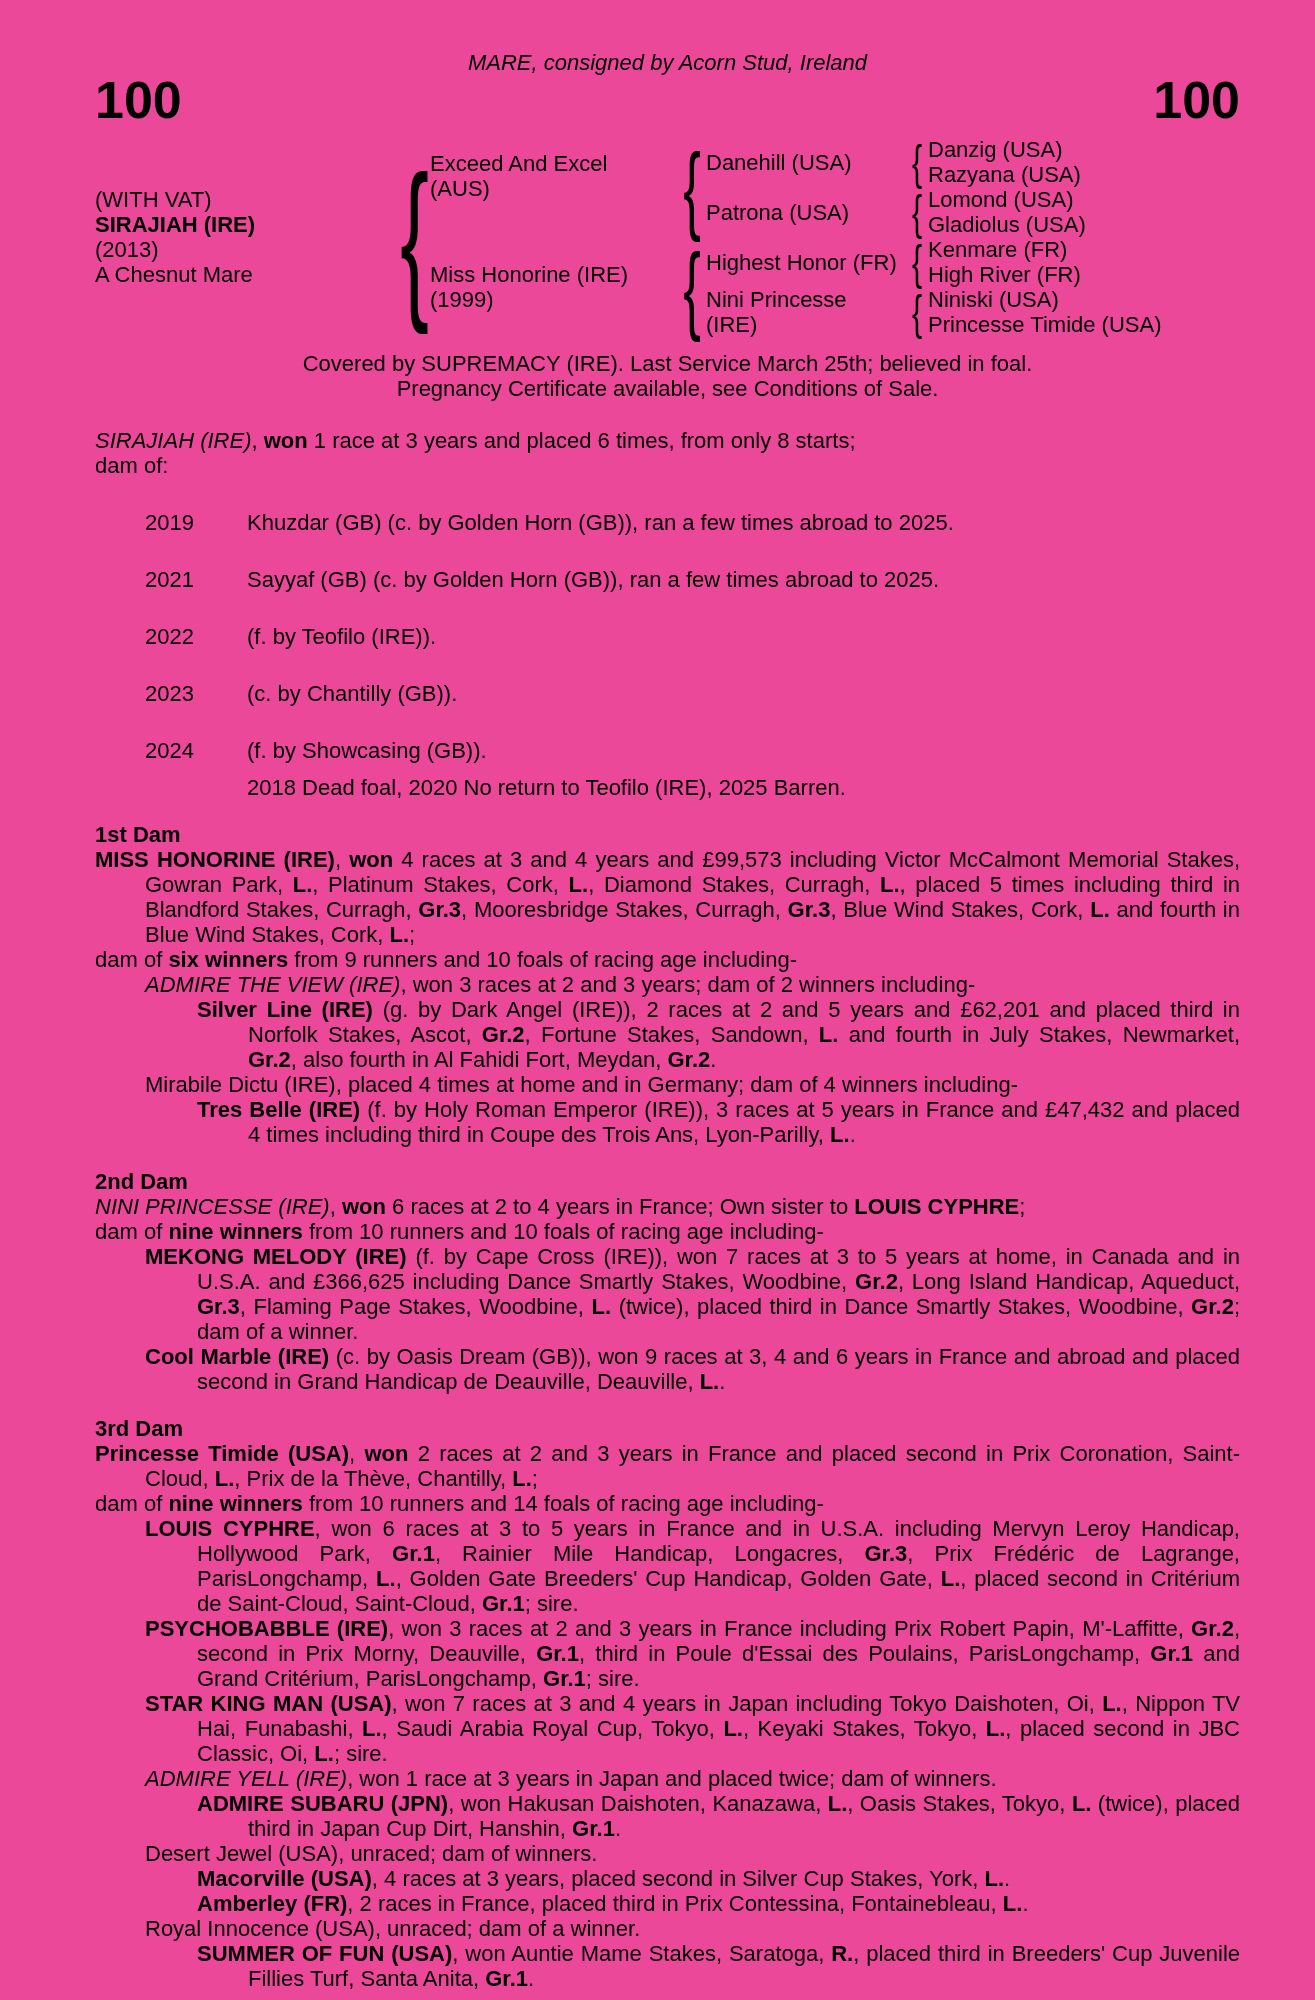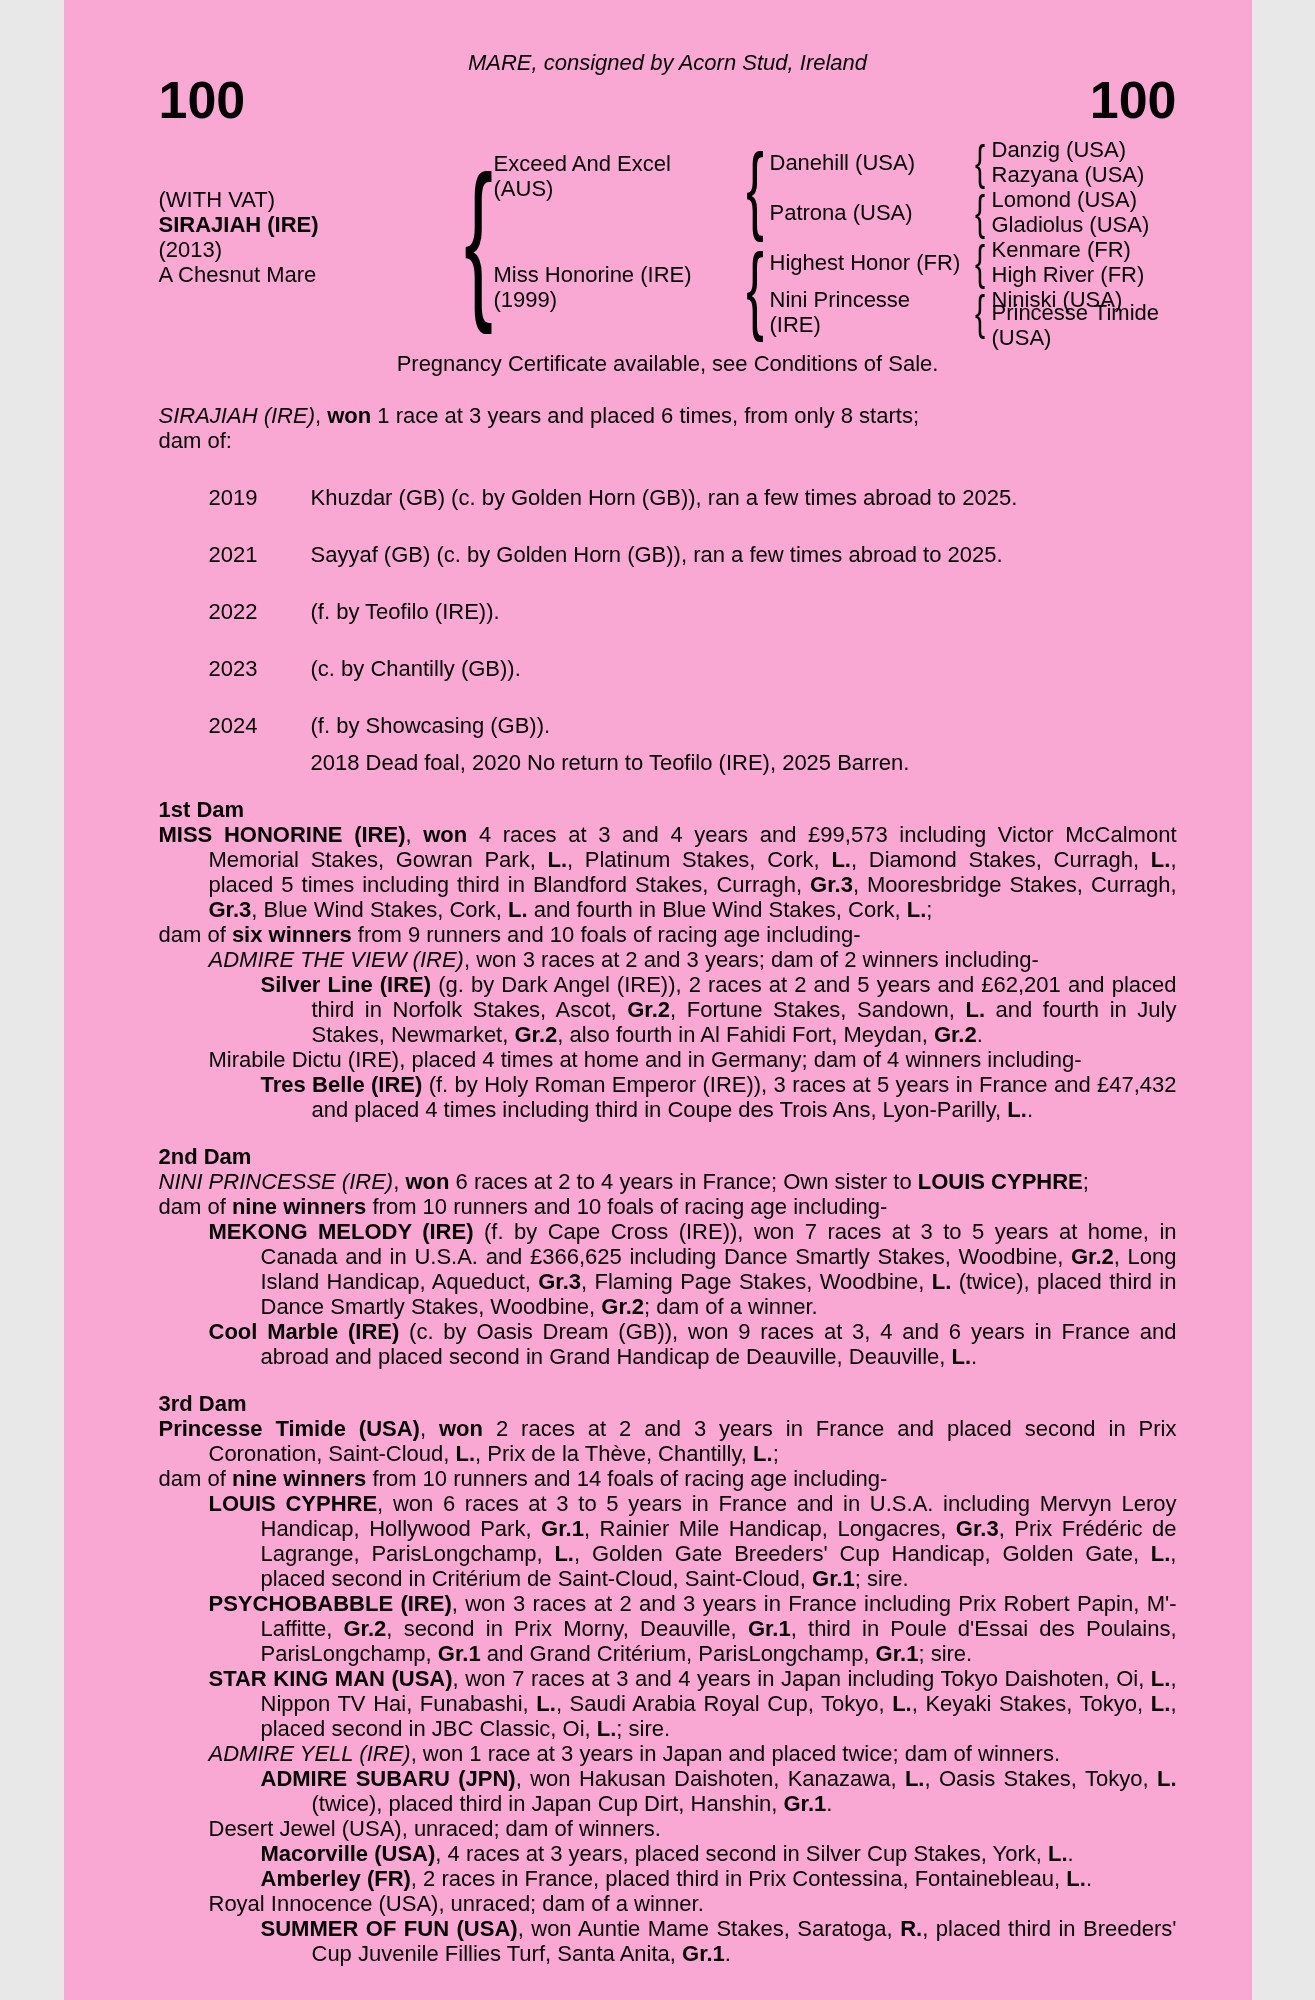--- a/index.html
+++ b/index.html
@@ -1,17 +1,17 @@
 <!DOCTYPE html>
 <html><head>
 <meta charset="utf-8">
 <style>
   html,body{margin:0;padding:0;background:#e8e8e8;}
   .page{
-    position:relative;width:1188px;height:2000px;background:#f9a8d4;color:#000;
+    position:relative;width:1315px;height:2000px;background:#ec4899;color:#000;
     font-family:"Liberation Sans","DejaVu Sans",sans-serif;
     font-size:22px;line-height:25px;overflow:hidden;margin:0 auto;
   }
   .content{padding:0 75px 0 95px;}
   .consignor{text-align:center;font-style:italic;padding-top:50px;}
   .lot-row{display:flex;justify-content:space-between;font-weight:bold;font-size:52px;line-height:42px;margin-top:4px;}
   
   .pedigree{display:grid;grid-template-columns:305px 30px 248px 28px 200px 22px 1fr;grid-auto-rows:25px;margin-top:16px;}
   .cell{display:flex;flex-direction:column;justify-content:center;}
   .pre{white-space:pre-line;}
@@ -86,20 +86,21 @@
       <div class="cell c7 r2">Razyana (USA)</div>
       <div class="cell c7 r3">Lomond (USA)</div>
       <div class="cell c7 r4">Gladiolus (USA)</div>
       <div class="cell c7 r5">Kenmare (FR)</div>
       <div class="cell c7 r6">High River (FR)</div>
       <div class="cell c7 r7">Niniski (USA)</div>
       <div class="cell c7 r8">Princesse Timide (USA)</div>
     </div>
 
     <div class="covered">
+      <div>Covered by SUPREMACY (IRE). Last Service March 25th; believed in foal.</div>
       <div>Pregnancy Certificate available, see Conditions of Sale.</div>
     </div>
 
     <div class="body">
         <div class="para ph"><span class="s-i">SIRAJIAH (IRE)</span><span class="s-n">, </span><span class="s-b">won</span><span class="s-n"> 1 race at 3 years and placed 6 times, from only 8 starts;</span></div>
         <div class="para ph"><span class="s-n">dam of:</span></div>
         <div>
           <div class="prod"><span class="prod-year">2019</span><span><span class="s-n">Khuzdar (GB) (c. by Golden Horn (GB)), ran a few times abroad to 2025.</span></span></div>
           <div class="prod"><span class="prod-year">2021</span><span><span class="s-n">Sayyaf (GB) (c. by Golden Horn (GB)), ran a few times abroad to 2025.</span></span></div>
           <div class="prod"><span class="prod-year">2022</span><span><span class="s-n">(f. by Teofilo (IRE)).</span></span></div>

